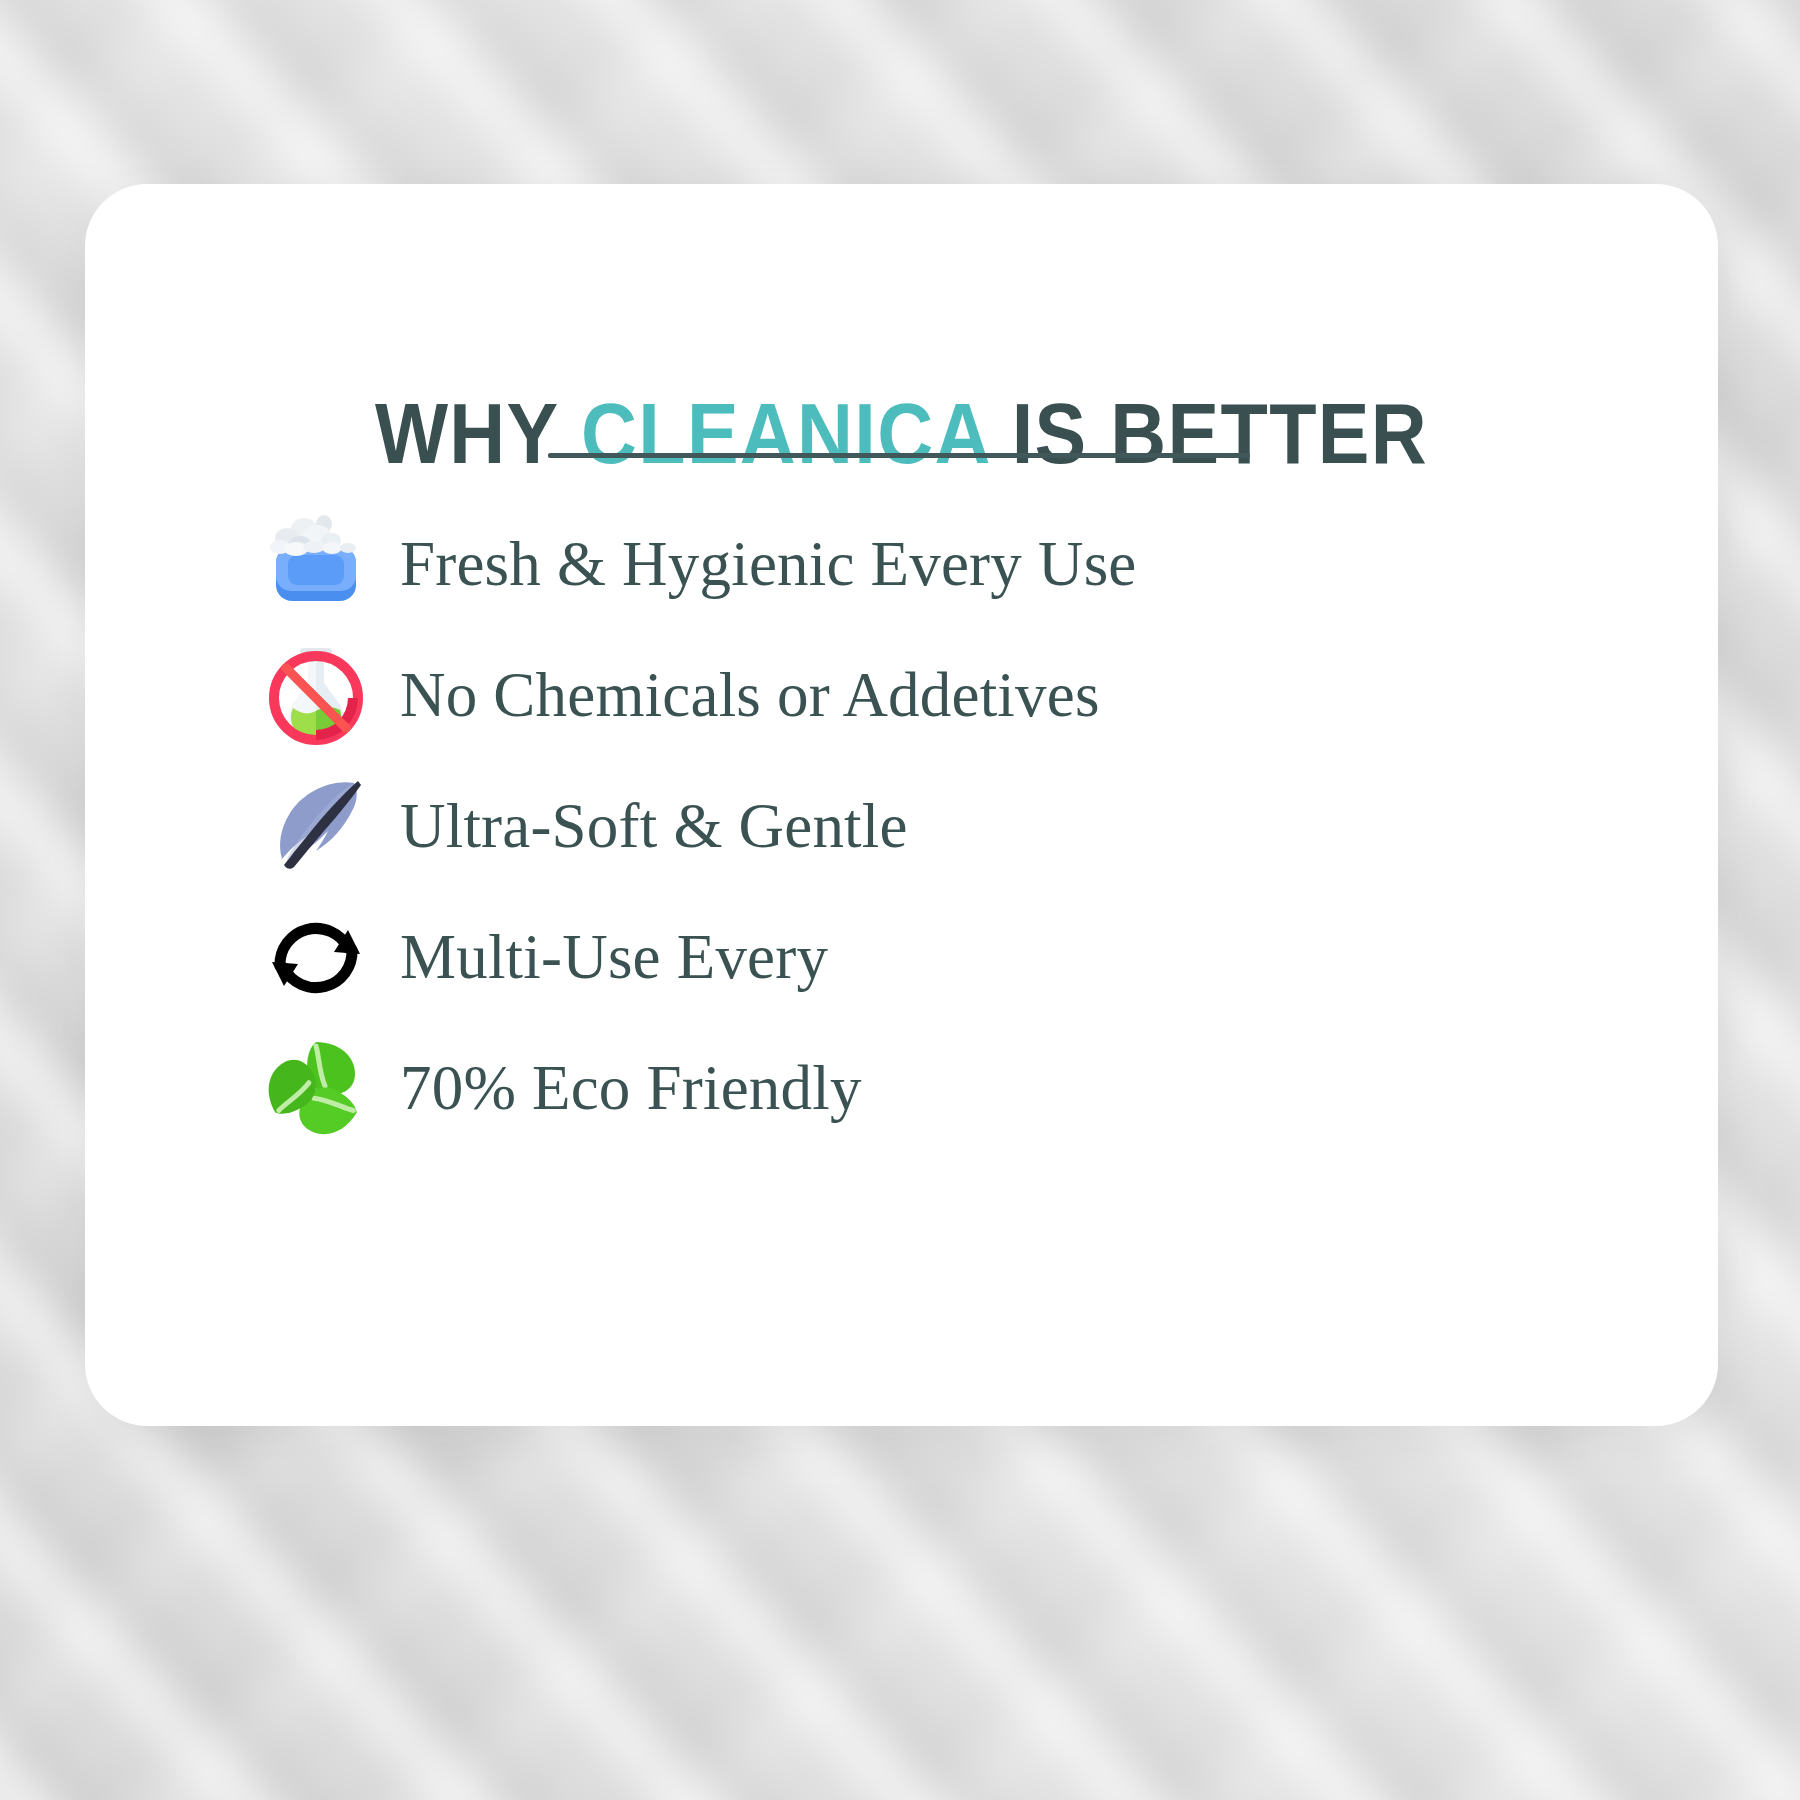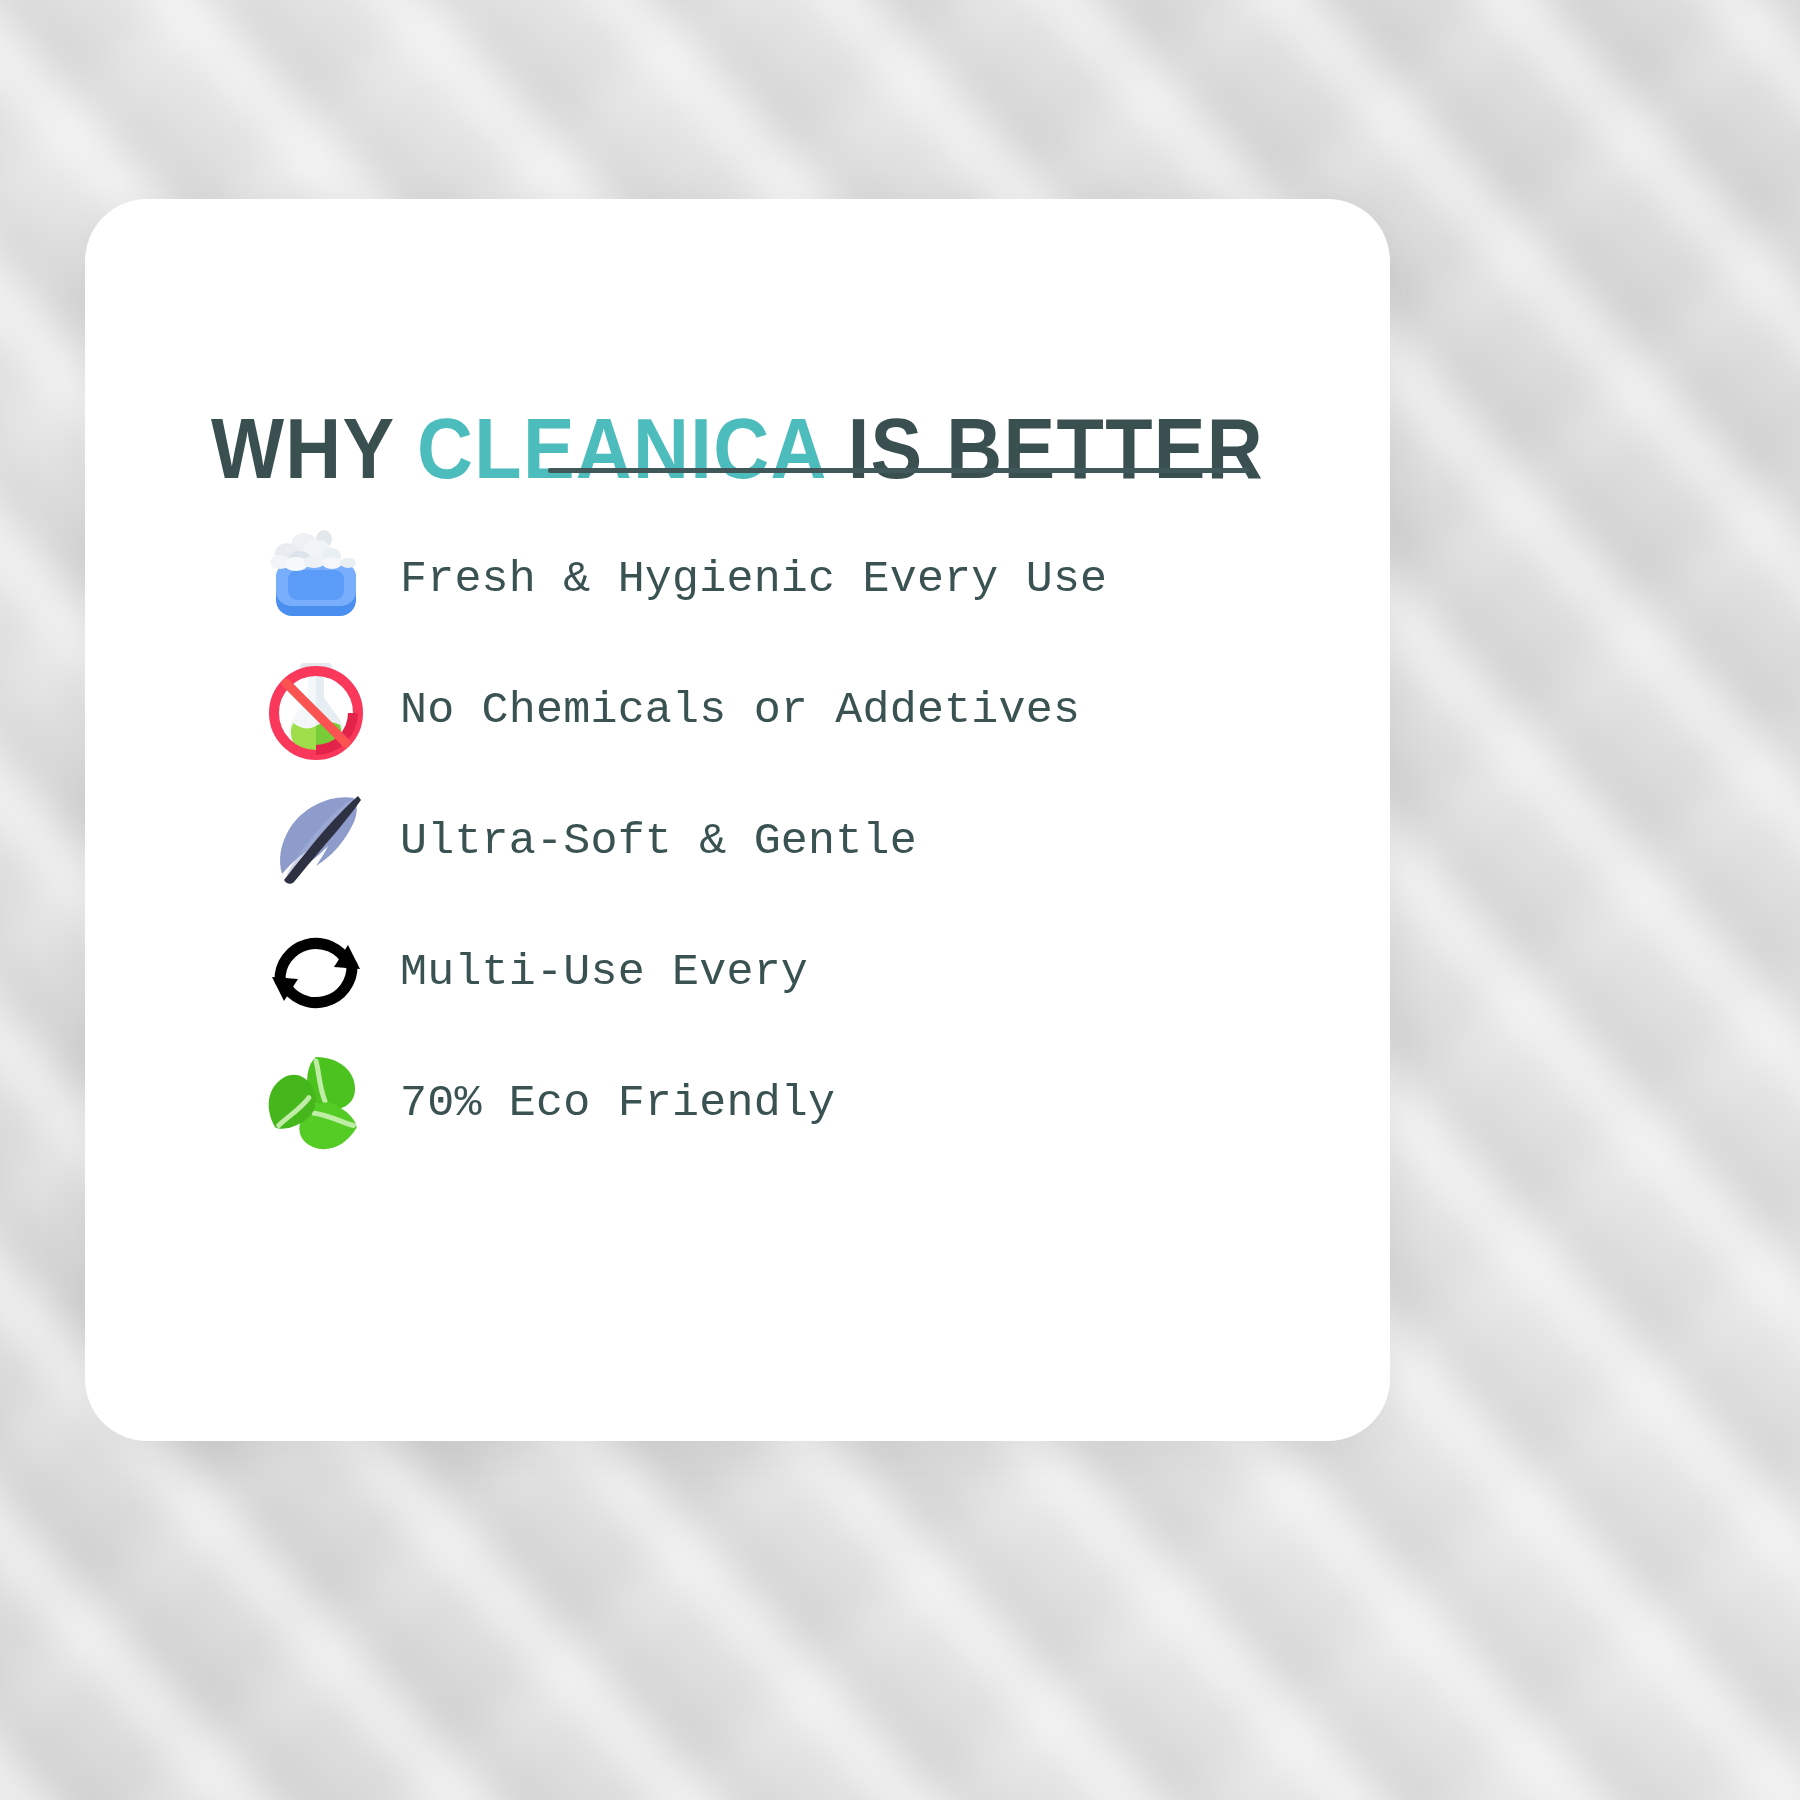--- a/index.html
+++ b/index.html
@@ -41,22 +41,22 @@
       radial-gradient(circle at 88% 12%, rgba(120,120,120,0.30), rgba(255,255,255,0) 38%),
       linear-gradient(160deg, #e9e9e9 0%, #cfcfcf 45%, #e6e6e6 100%);
     filter: blur(26px);
     transform: scale(1.06);
   }
 
   
   #card {
     position: absolute;
     left: 85px;
-    top: 199px;
-    width: 1305px;
+    top: 184px;
+    width: 1633px;
     height: 1242px;
     background: #ffffff;
     border-radius: 62px;
     box-shadow: 0 14px 44px rgba(90,90,90,0.10);
   }
 
   #card-inner {
     position: absolute;
     left: 0;
     top: 0;
@@ -111,22 +111,22 @@
     width: 112px;
     min-width: 112px;
     height: 112px;
     display: flex;
     align-items: center;
     justify-content: center;
     margin-right: 28px;
   }
   .feature-icon svg { display: block; }
   .feature-label {
-    font-family: Liberation Mono, monospace;
-    font-size: 45px;
+    font-family: Liberation Serif, serif;
+    font-size: 63px;
     font-weight: 400;
     color: #3a5252;
     letter-spacing: 0.2px;
     line-height: 1.05;
     white-space: nowrap;
   }
 </style>
 </head>
 <body>
 

